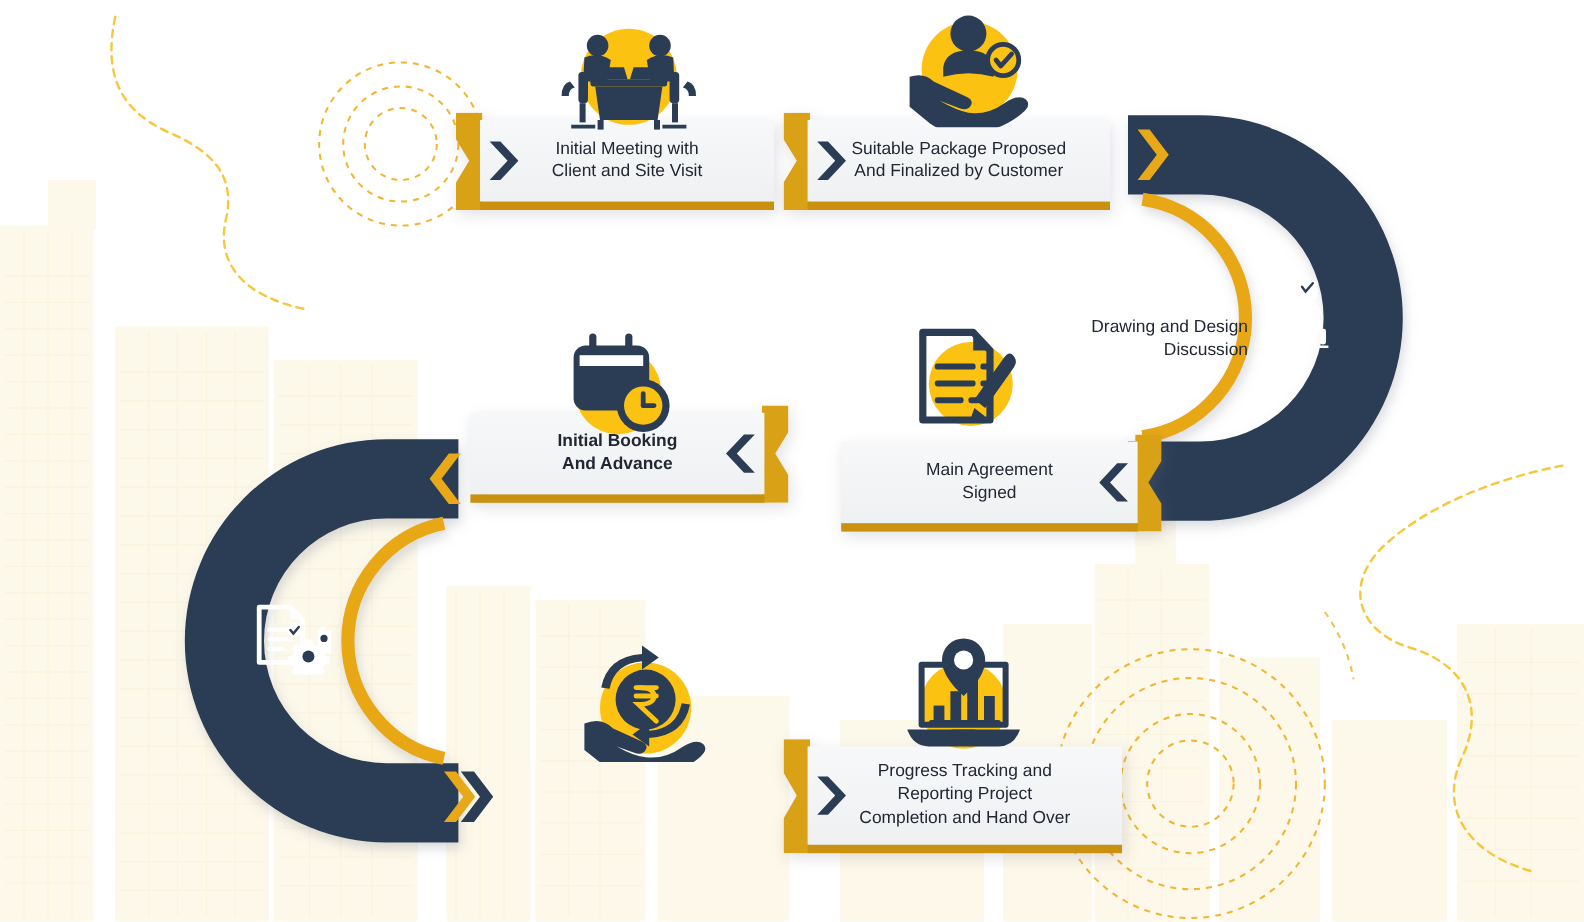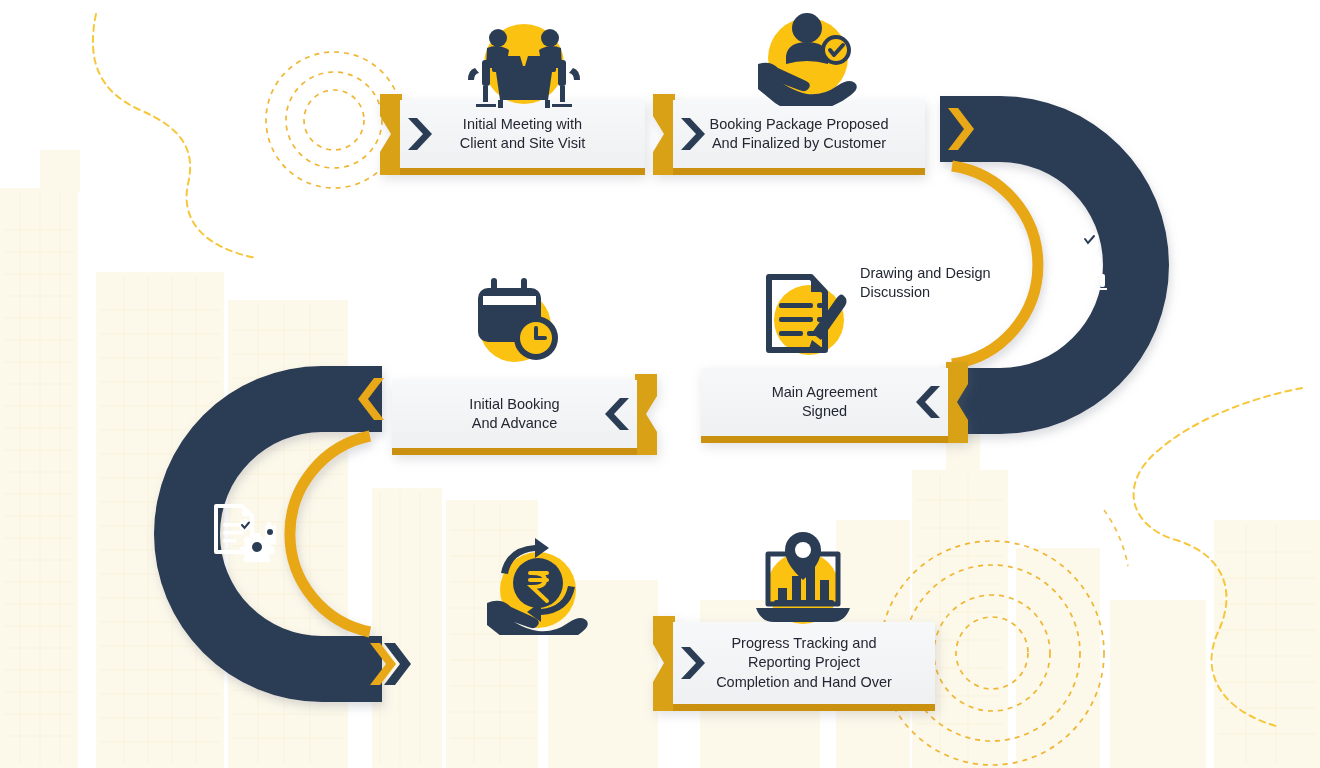--- a/index.html
+++ b/index.html
@@ -48,21 +48,21 @@
     position:absolute; top:50%; transform:translateY(-50%);
     width:26px; height:34px;
   }
   .chev.on-left  { left:6px; }
   .chev.on-right { right:6px; }
 
   
   .curve-label {
     position:absolute;
     font-size:14.5px; color:#222733; line-height:1.35;
-    text-align:left; white-space:pre-line;
+    text-align:right; white-space:pre-line;
   }
 
   
   .icon-badge { position:absolute; }
 </style>
 </head>
 <body>
 
 <div id="stage">
 
@@ -293,30 +293,30 @@
     <svg class="chev on-left" viewBox="0 0 26 34">
       <path d="M2,1 l15,16 l-15,16 l9,0 l15,-16 l-15,-16 z" fill="#2b3c55"></path>
     </svg>
   </div>
 
   <div class="card" style="left:673px; top:100px; width:252px;">
     <svg class="card-edge left" viewBox="0 0 22 81" preserveAspectRatio="none">
       <path d="M0,0 H22 V81 H0 L0,58 L11,40 L0,22 Z" fill="#d9a216"></path>
     </svg>
     <div class="card-body">
-      <span class="card-label">Booking Package Proposed
+      <span class="card-label">Suitable Package Proposed
 And Finalized by Customer</span>
     </div>
     <div class="card-underbar"></div>
     <svg class="chev on-left" viewBox="0 0 26 34">
       <path d="M2,1 l15,16 l-15,16 l9,0 l15,-16 l-15,-16 z" fill="#2b3c55"></path>
     </svg>
   </div>
 
-  <div class="card" style="left:392px; top:380px; width:245px;">
+  <div class="card" style="left:392px; top:344px; width:245px;font-weight:bold;">
     <svg class="card-edge right" viewBox="0 0 22 81" preserveAspectRatio="none">
       <path d="M22,0 H0 V81 H22 L22,58 L11,40 L22,22 Z" fill="#d9a216"></path>
     </svg>
     <div class="card-body">
       <span class="card-label">Initial Booking
 And Advance</span>
     </div>
     <div class="card-underbar"></div>
     <svg class="chev on-right" viewBox="0 0 26 34">
       <path d="M24,1 l-15,16 l15,16 l-9,0 l-15,-16 l15,-16 z" fill="#2b3c55"></path>

